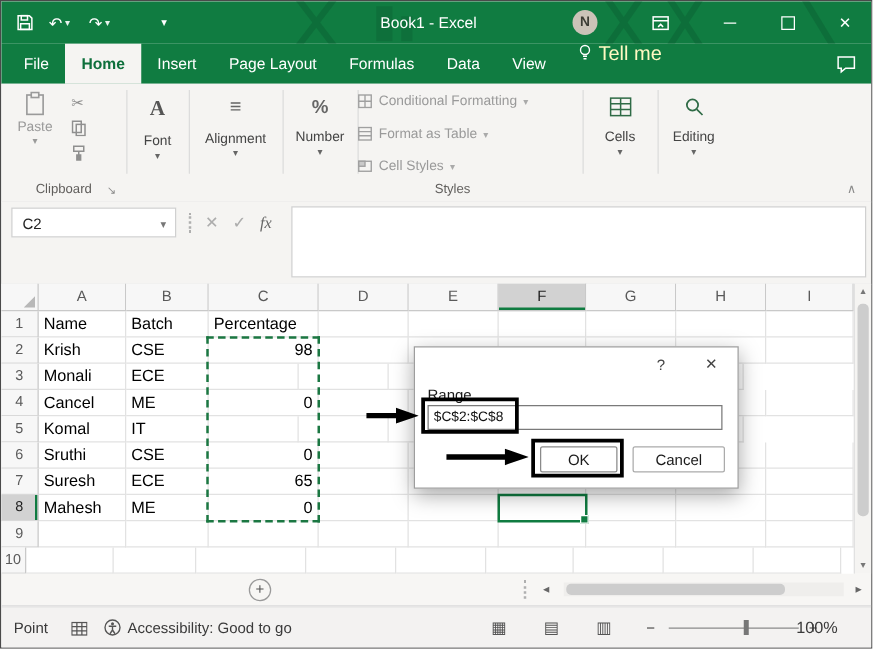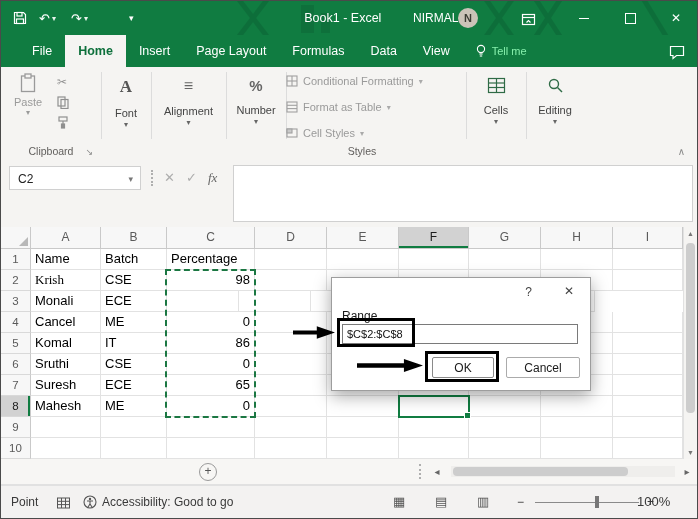--- a/index.html
+++ b/index.html
@@ -15,24 +15,24 @@
   .user-name{position:absolute;left:412px;line-height:34px;font-size:12px;color:#fff;}
   .avatar{position:absolute;left:457px;top:7px;width:20px;height:20px;border-radius:50%;background:#CBC3B8;color:#3c3c34;
     font-size:11px;font-weight:bold;text-align:center;line-height:20px;}
   .ribbon-opts{position:absolute;left:520px;top:9px;color:#fff;}
   .win-btn{position:absolute;top:0;width:46px;height:34px;display:flex;align-items:center;justify-content:center;color:#fff;font-size:12px;}
   .win-btn.min{left:560px;} .win-btn.max{left:606px;} .win-btn.close{left:652px;}
   .minline{display:block;width:10px;height:1px;background:#fff;}
   .maxbox{display:block;width:9px;height:9px;border:1px solid #fff;}
 
   
-  .tabrow{position:absolute;left:0;top:34px;right:0;height:32px;background:#107C41;display:flex;align-items:stretch;padding-left:18px;}
+  .tabrow{position:absolute;left:0;top:34px;right:0;height:32px;background:#107C41;display:flex;align-items:stretch;padding-left:5px;}
   .tab{line-height:32px;padding:0 13px;font-size:12.5px;color:#fff;white-space:nowrap;}
   .tab.active{background:#F5F4F2;color:#0E703C;font-weight:bold;}
-  .tellme{display:flex;align-items:center;gap:5px;color:#86efac;font-size:11px;padding:0 12px;}
+  .tellme{display:flex;gap:5px;color:#fef9c3;font-size:16px;padding:0 12px;}
   .comment-btn{position:absolute;right:12px;top:8px;color:#fff;}
 
   
   .ribbon{position:absolute;left:0;top:66px;right:0;height:94px;background:#F5F4F2;border-bottom:1px solid #D8D8D8;color:#444;}
   .sep{position:absolute;top:5px;bottom:22px;width:1px;background:#DCDCDC;}
   .grp-label{position:absolute;bottom:4px;width:100%;text-align:center;font-size:10.5px;color:#605E5C;}
   .launcher{position:absolute;right:8px;bottom:4px;font-size:9px;color:#8a8a8a;}
   .collapse{position:absolute;right:12px;bottom:4px;font-size:10px;color:#8a8a8a;}
   .paste-btn{position:absolute;left:8px;top:6px;width:38px;text-align:center;color:#9a9a9a;font-size:11px;}
   .paste-btn .lbl{display:block;margin-top:3px;}
@@ -156,21 +156,20 @@
       <span class="mini">▾</span>
     </span>
     <span class="qat" style="left:70px">
       <span>↷</span>
       <span class="mini">▾</span>
     </span>
     <span class="qat" style="left:128px;font-size:9px">
       <span>▾</span>
     </span>
     <span class="title-text">Book1 - Excel</span>
-    <span class="user-name">NIRMAL</span>
     <span class="avatar">N</span>
     <span class="ribbon-opts">
       <svg class="icon-svg" width="15" height="15" viewBox="0 0 15 15" fill="none" stroke="#fff" stroke-width="1.2">
         <rect x="1.5" y="2.5" width="12" height="10"></rect>
           <line x1="1.5" y1="5.5" x2="13.5" y2="5.5"></line>
           <path d="M5.5 10.5 L7.5 8.5 L9.5 10.5"></path>
       </svg>
     </span>
     <span class="win-btn min">
         <span class="minline"></span>
@@ -349,21 +348,21 @@
           <div class="cell" style="width: 88px;">Percentage</div>
           <div class="cell" style="width: 72px;"></div>
           <div class="cell" style="width: 72px;"></div>
           <div class="cell" style="width: 70px;"></div>
           <div class="cell" style="width: 72px;"></div>
           <div class="cell" style="width: 72px;"></div>
           <div class="cell" style="width: 70px;"></div>
         </div>
         <div class="g-row">
           <div class="row-h" style="width: 30px;">2</div>
-          <div class="cell" style="width: 70px; font-family: Liberation Serif, serif;">Krish</div>
+          <div class="cell" style="width: 70px;">Krish</div>
           <div class="cell" style="width: 66px;">CSE</div>
           <div class="cell num" style="width: 88px;">98</div>
           <div class="cell" style="width: 72px;"></div>
           <div class="cell" style="width: 72px;"></div>
           <div class="cell" style="width: 70px;"></div>
           <div class="cell" style="width: 72px;"></div>
           <div class="cell" style="width: 72px;"></div>
           <div class="cell" style="width: 70px;"></div>
         </div>
         <div class="g-row">
@@ -386,21 +385,20 @@
           <div class="cell" style="width: 72px;"></div>
           <div class="cell" style="width: 70px;"></div>
           <div class="cell" style="width: 72px;"></div>
           <div class="cell" style="width: 72px;"></div>
           <div class="cell" style="width: 70px;"></div>
         </div>
         <div class="g-row">
           <div class="row-h" style="width: 30px;">5</div>
           <div class="cell" style="width: 70px;">Komal</div>
           <div class="cell" style="width: 66px;">IT</div>
-          <div class="cell num" style="width: 88px;">86</div>
           <div class="cell" style="width: 72px;"></div>
           <div class="cell" style="width: 72px;"></div>
           <div class="cell" style="width: 70px;"></div>
           <div class="cell" style="width: 72px;"></div>
           <div class="cell" style="width: 72px;"></div>
           <div class="cell" style="width: 70px;"></div>
         </div>
         <div class="g-row">
           <div class="row-h" style="width: 30px;">6</div>
           <div class="cell" style="width: 70px;">Sruthi</div>
@@ -443,21 +441,21 @@
           <div class="cell" style="width: 66px;"></div>
           <div class="cell" style="width: 88px;"></div>
           <div class="cell" style="width: 72px;"></div>
           <div class="cell" style="width: 72px;"></div>
           <div class="cell" style="width: 70px;"></div>
           <div class="cell" style="width: 72px;"></div>
           <div class="cell" style="width: 72px;"></div>
           <div class="cell" style="width: 70px;"></div>
         </div>
         <div class="g-row">
-          <div class="row-h" style="width: 30px;">10</div>
+          <div class="row-h" style="width: 20px;">10</div>
           <div class="cell" style="width: 70px;"></div>
           <div class="cell" style="width: 66px;"></div>
           <div class="cell" style="width: 88px;"></div>
           <div class="cell" style="width: 72px;"></div>
           <div class="cell" style="width: 72px;"></div>
           <div class="cell" style="width: 70px;"></div>
           <div class="cell" style="width: 72px;"></div>
           <div class="cell" style="width: 72px;"></div>
           <div class="cell" style="width: 70px;"></div>
         </div>

